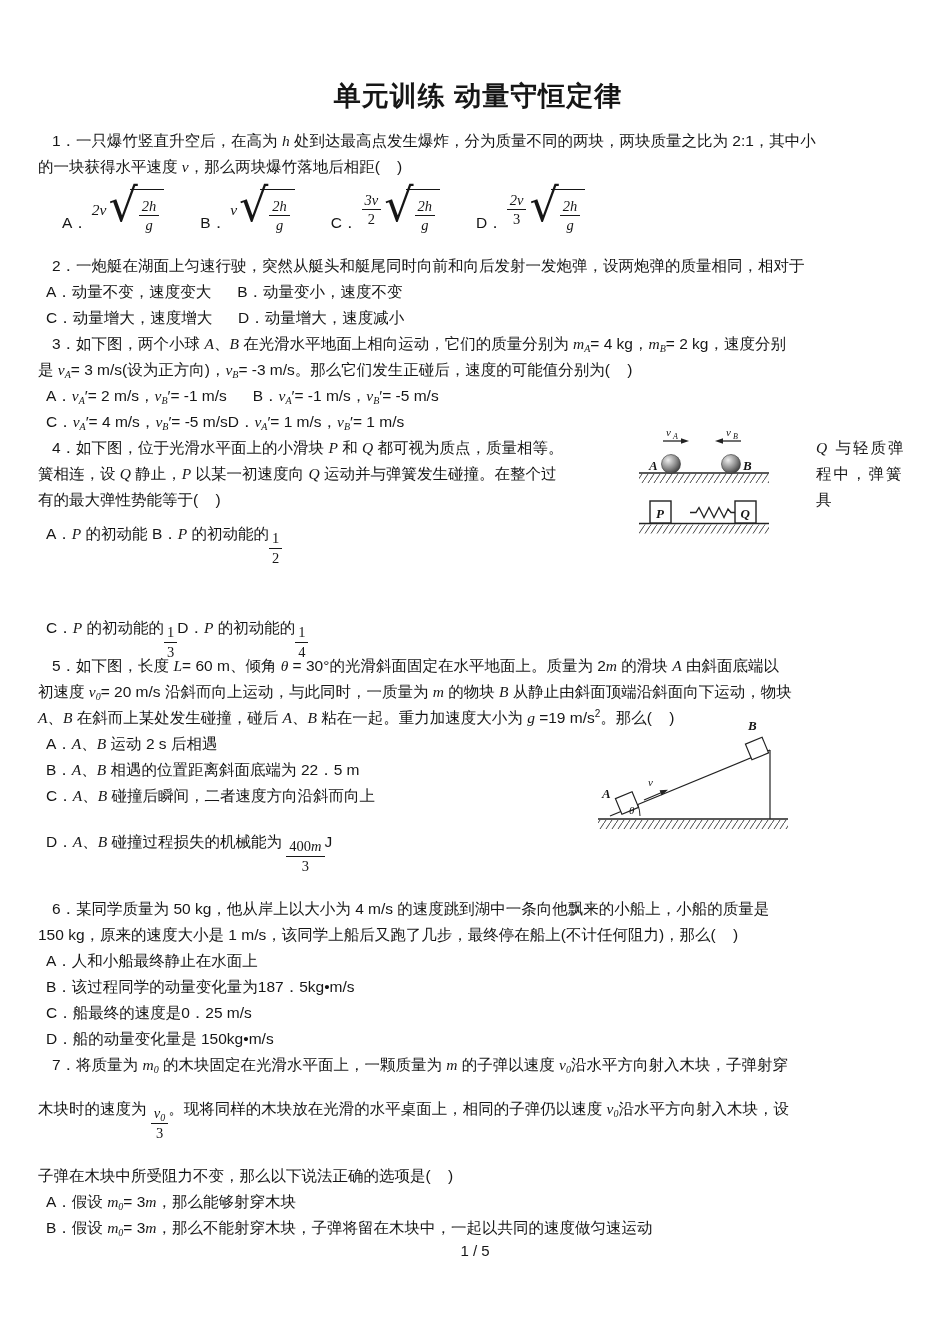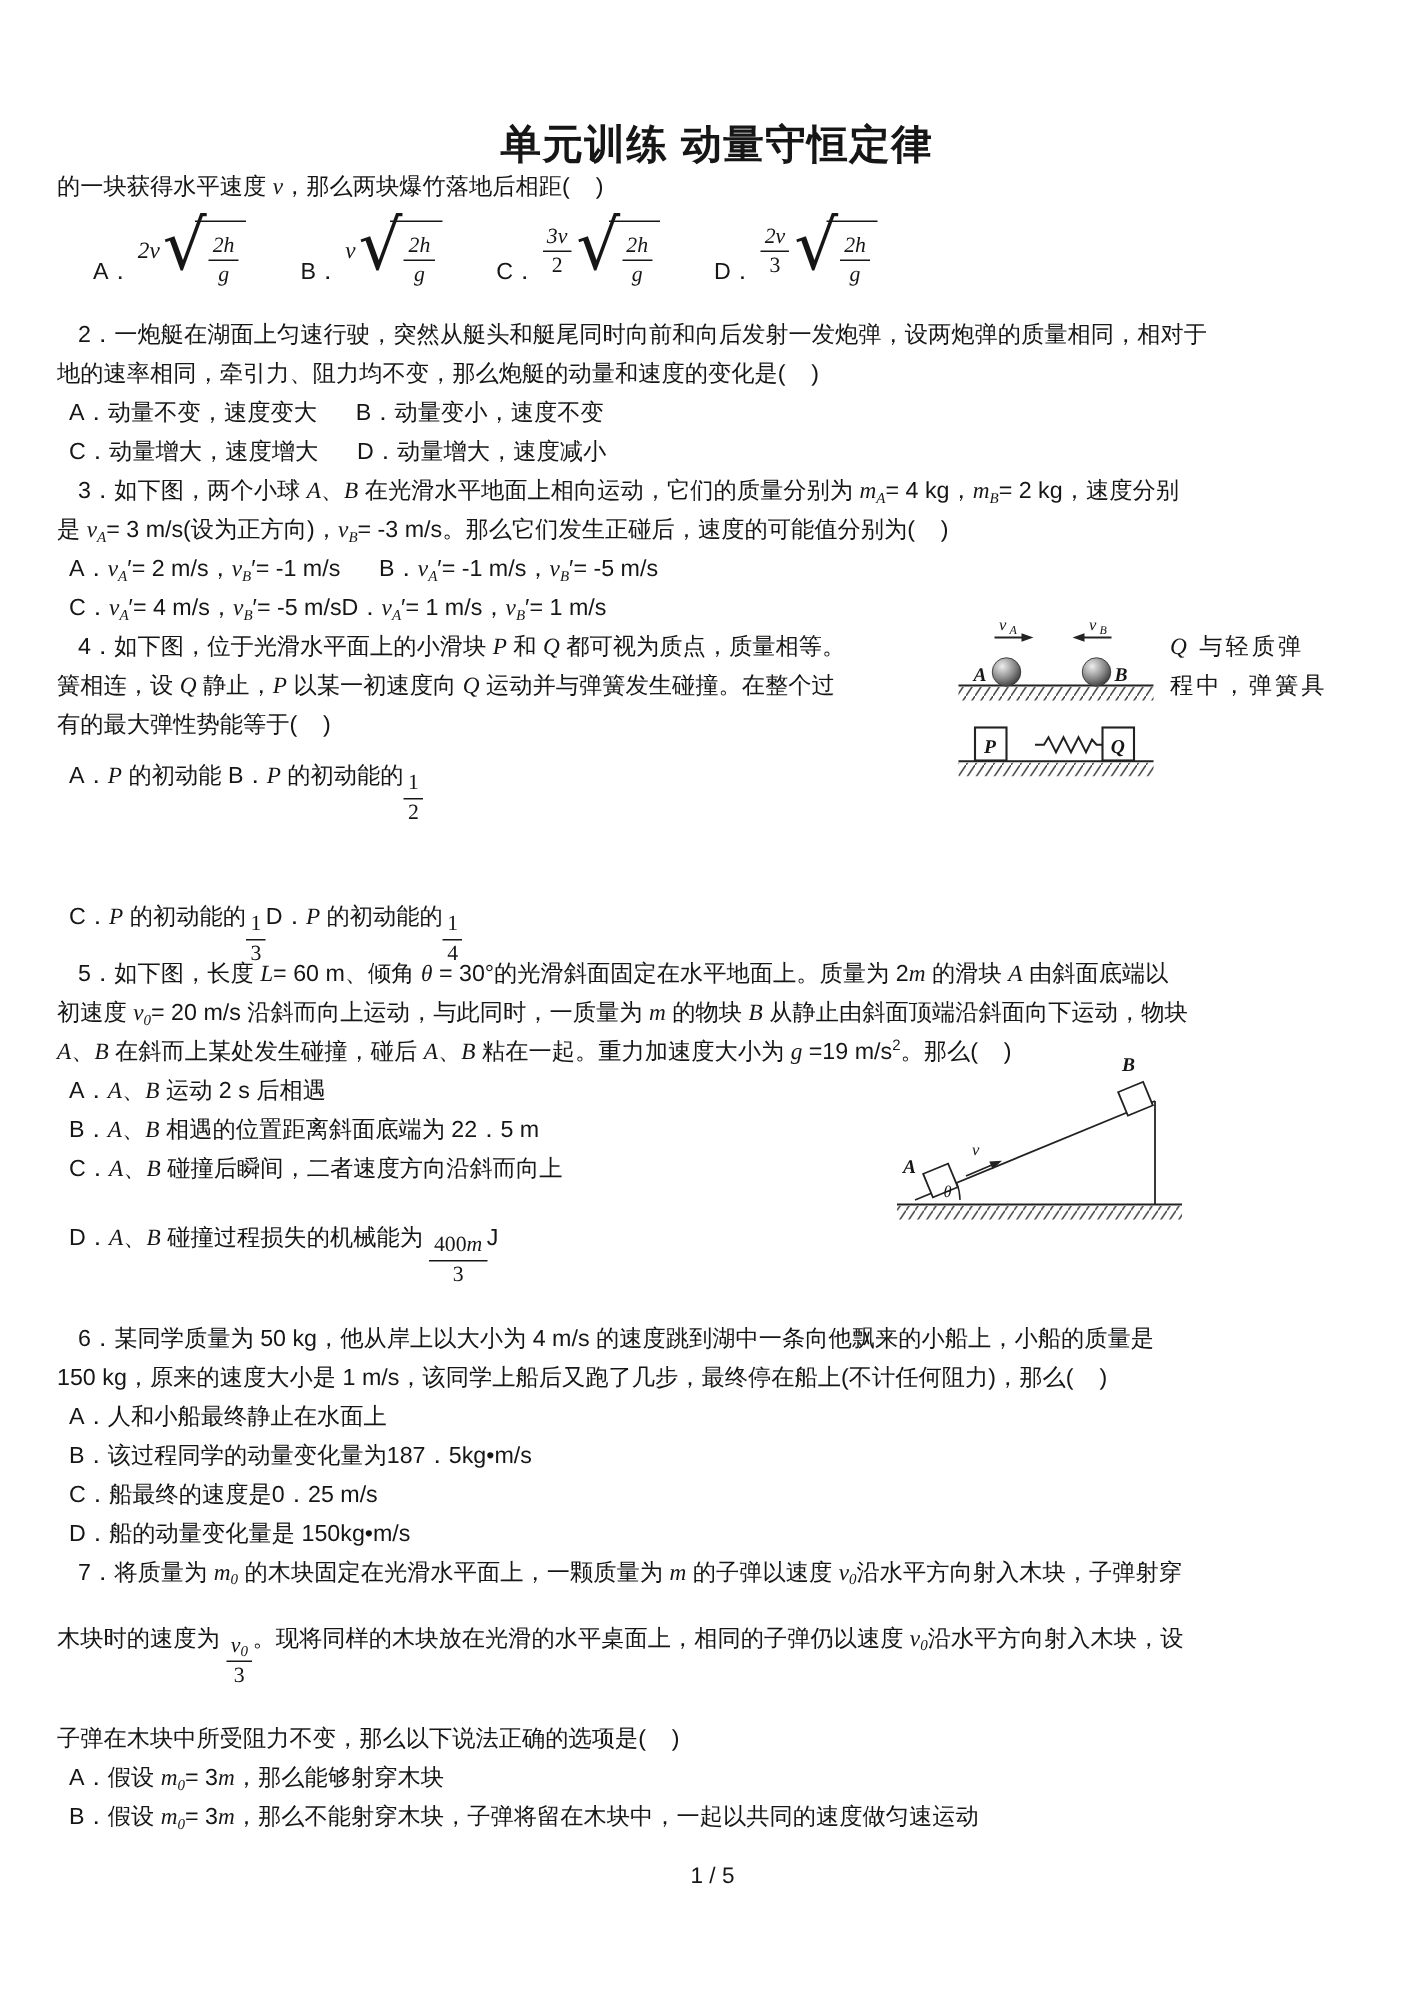--- a/index.html
+++ b/index.html
@@ -26,34 +26,35 @@
   .rad{font-size:46px;line-height:44px;font-family:"DejaVu Sans",sans-serif;font-weight:400;}
   .radbody{border-top:1.6px solid #161616;margin-left:-8px;margin-top:6px;padding:3px 5px 0 9px;}
   .p16{margin-top:16px;}
   .p4wrap{position:relative;height:204px;}
   .abs{position:absolute;}
   .p5wrap{position:relative;margin-top:14px;}
   .dline{margin-top:20px;}
   .p6wrap{margin-top:22px;}
   .l2gap{margin-top:18px;}
   .l3gap{margin-top:21px;}
-  .justspace{letter-spacing:2px;}
+  .justspace{letter-spacing:2px;margin-left:36px;}
   .pagenum{position:absolute;top:1242px;left:0;width:100%;text-align:center;font-size:15px;}
   svg text.slab{font-family:"Liberation Serif",serif;font-style:italic;font-weight:600;font-size:13px;fill:#161616;}
   svg text.svlab{font-family:"Liberation Serif",serif;font-style:italic;font-size:11px;fill:#161616;}
   svg text.svsub{font-family:"Liberation Serif",serif;font-style:italic;font-size:8px;fill:#161616;}
 </style>
 </head>
 <body>
 
 <div class="page">
 
   <div class="title">单元训练 动量守恒定律</div>
 
   <div>
+    <div class="ln ind p16"><span>1．一只爆竹竖直升空后，在高为 </span><span class="var">h</span><span> 处到达最高点发生爆炸，分为质量不同的两块，两块质量之比为 2:1，其中小</span></div>
     <div class="ln"><span>的一块获得水平速度 </span><span class="var">v</span><span>，那么两块爆竹落地后相距(    )</span></div>
     <div class="fopts">
       <span class="fopt">
         <span class="flabel">A．</span>
         <span class="coef">2v</span>
         <span class="sqrt">
             <span class="rad">√</span>
             <span class="radbody"><span class="frac">
                 <span class="fn var">2h</span>
                 <span class="fd var">g</span>
@@ -97,21 +98,20 @@
                 <span class="fn var">2h</span>
                 <span class="fd var">g</span>
               </span></span>
           </span>
       </span>
     </div>
   </div>
 
   <div>
     <div class="ln ind">2．一炮艇在湖面上匀速行驶，突然从艇头和艇尾同时向前和向后发射一发炮弹，设两炮弹的质量相同，相对于</div>
-    <div class="ln">地的速率相同，牵引力、阻力均不变，那么炮艇的动量和速度的变化是(    )</div>
     <div class="ln opt">A．动量不变，速度变大      B．动量变小，速度不变</div>
     <div class="ln opt">C．动量增大，速度增大      D．动量增大，速度减小</div>
   </div>
 
   <div>
     <div class="ln ind"><span>3．如下图，两个小球 </span><span class="var">A</span><span>、</span><span class="var">B</span><span> 在光滑水平地面上相向运动，它们的质量分别为 </span><span class="var">m</span><sub class="vs">A</sub><span>= 4 kg，</span><span class="var">m</span><sub class="vs">B</sub><span>= 2 kg，速度分别</span></div>
     <div class="ln"><span>是 </span><span class="var">v</span><sub class="vs">A</sub><span>= 3 m/s(设为正方向)，</span><span class="var">v</span><sub class="vs">B</sub><span>= -3 m/s。那么它们发生正碰后，速度的可能值分别为(    )</span></div>
     <div class="ln opt"><span>A．</span><span class="var">v</span><sub class="vs">A</sub><span>′= 2 m/s，</span><span class="var">v</span><sub class="vs">B</sub><span>′= -1 m/s</span><span>      B．</span><span class="var">v</span><sub class="vs">A</sub><span>′= -1 m/s，</span><span class="var">v</span><sub class="vs">B</sub><span>′= -5 m/s</span></div>
     <div class="ln opt"><span>C．</span><span class="var">v</span><sub class="vs">A</sub><span>′= 4 m/s，</span><span class="var">v</span><sub class="vs">B</sub><span>′= -5 m/sD．</span><span class="var">v</span><sub class="vs">A</sub><span>′= 1 m/s，</span><span class="var">v</span><sub class="vs">B</sub><span>′= 1 m/s</span></div>
   </div>

